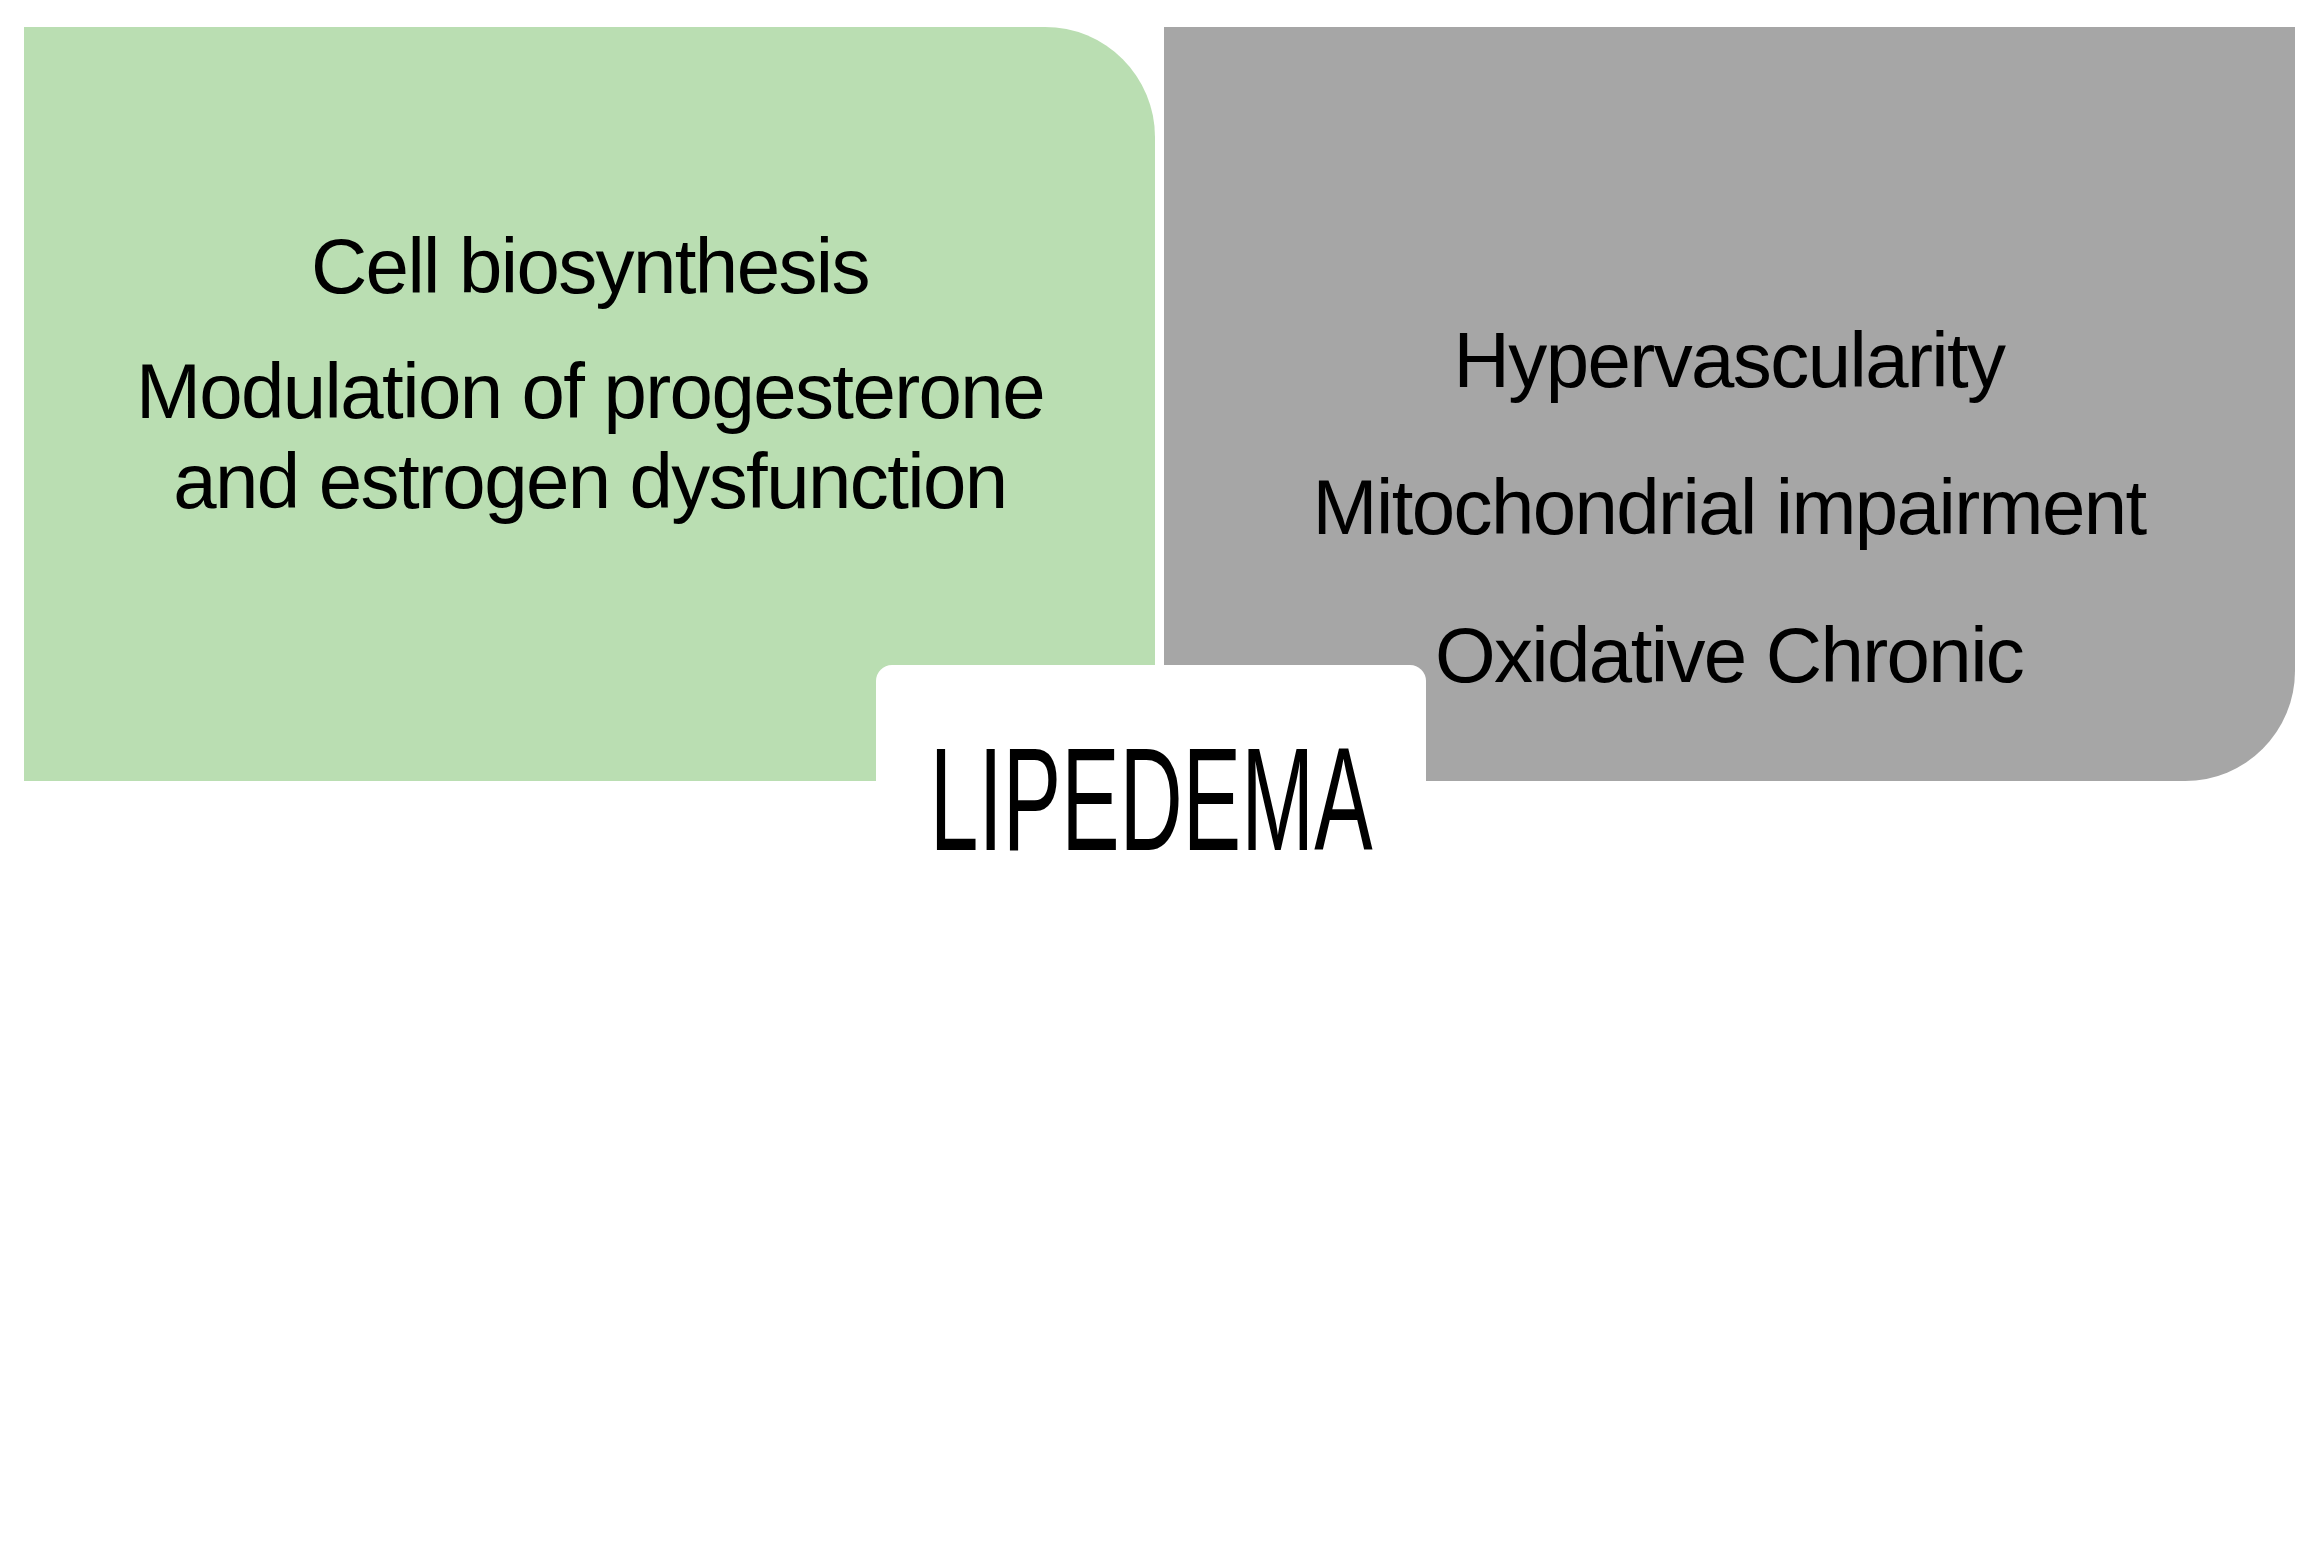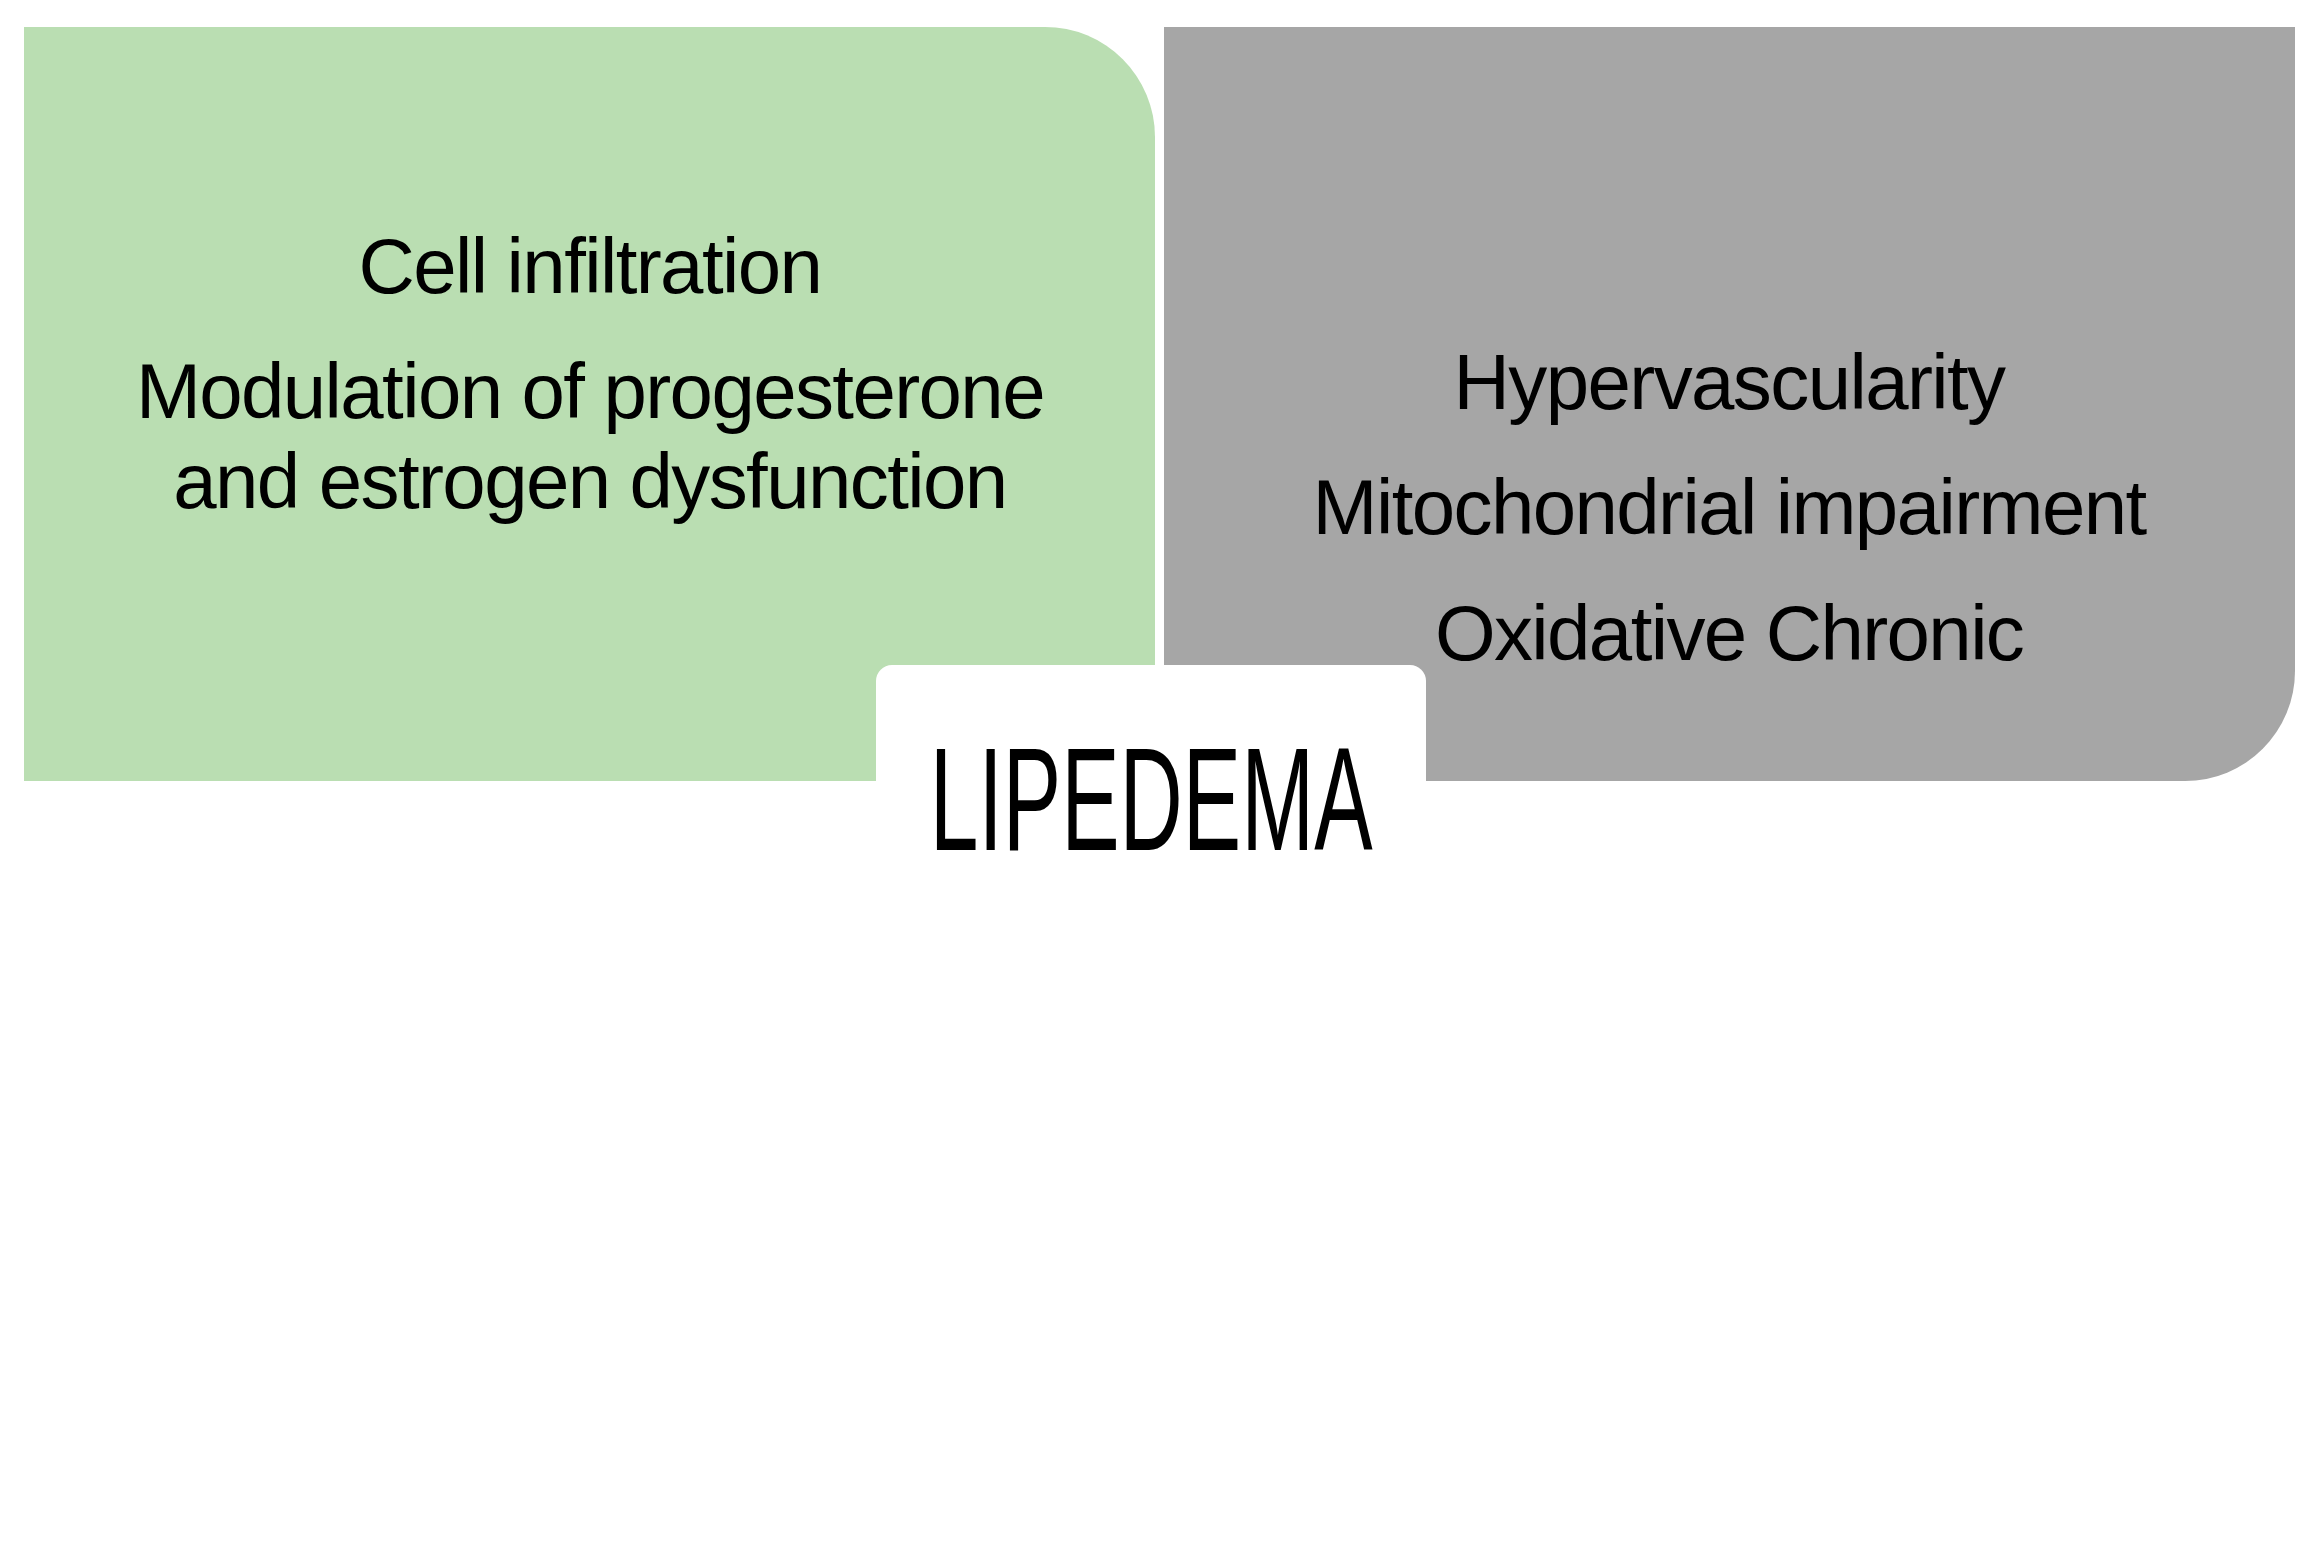--- a/index.html
+++ b/index.html
@@ -53,20 +53,21 @@
   }
   .q-bl {
     background: var(--c-bl, #d9d9d9);
     border-bottom-left-radius: 110px;
     padding-top: 231px;
   }
   .q-br {
     background: var(--c-br, #a6a6a6);
     border-bottom-right-radius: 110px;
     padding-top: 208px;
+    gap: 22px;
   }
   .line {
     display: block;
   }
   .line + .line {
     margin-top: 36px;
   }
   .center-box {
     position: absolute;
     left: 876px;
@@ -87,21 +88,21 @@
     transform-origin: center center;
     letter-spacing: 0;
   }
 </style>
 </head>
 <body>
 
 <div class="canvas">
   <div class="grid">
     <section class="quadrant q-tr">
-        <div class="line">Cell infiltration</div>
+        <div class="line">Cell biosynthesis</div>
         <div class="line">Modulation of progesterone and estrogen dysfunction</div>
       </section>
     <section class="quadrant q-br">
         <div class="line">Hypervascularity</div>
         <div class="line">Mitochondrial impairment</div>
         <div class="line">Oxidative Chronic</div>
       </section>
   </div>
   <div class="center-box">
     <span class="center-text">LIPEDEMA</span>

